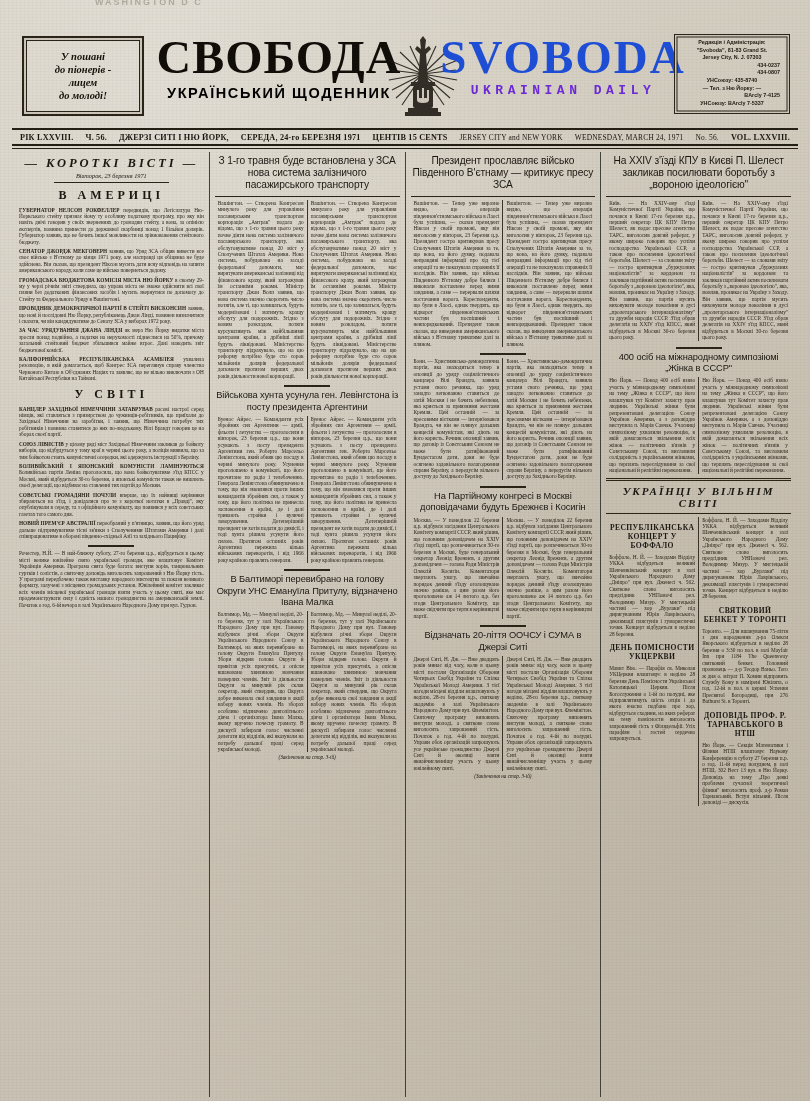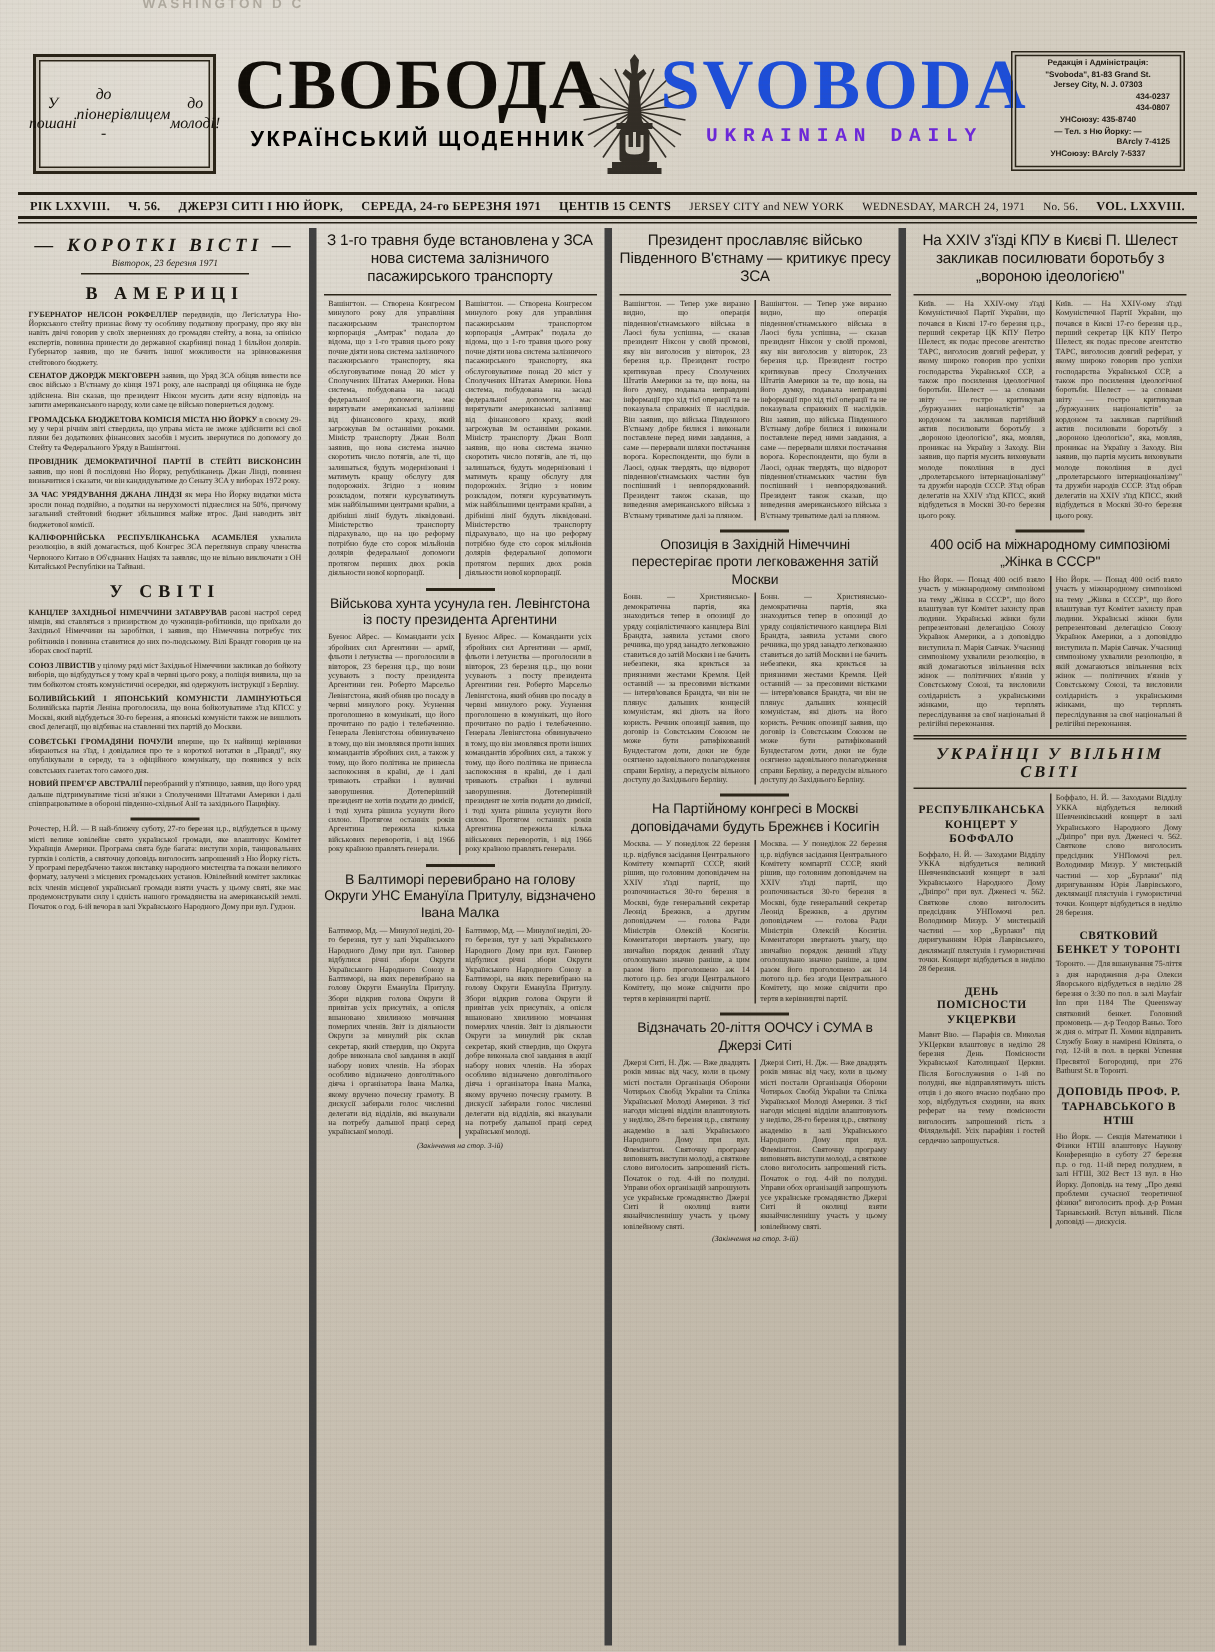--- a/index.html
+++ b/index.html
@@ -38,23 +38,23 @@
     font-family:"Liberation Sans", sans-serif;
     font-weight:bold;font-size:9px;letter-spacing:2px;color:#4a4234;
   }
 
   
   .masthead{position:relative;height:98px;margin-top:30px;}
   .slogan-box{
     position:absolute;left:16px;top:6px;width:118px;height:76px;
     border:2px solid #2a2418;
     box-shadow:inset 0 0 0 2px #cdc7bb, inset 0 0 0 3px #2a2418;
-    display:flex;flex-direction:row;align-items:center;justify-content:center;
-    font-family:"Liberation Serif", serif;
-    font-style:italic;font-weight:normal;font-size:10.5px;line-height:13px;
+    display:flex;flex-direction:column;align-items:center;justify-content:center;
+    font-family:"Liberation Serif", serif;
+    font-style:italic;font-weight:bold;font-size:10.5px;line-height:13px;
     color:#13100a;text-align:center;
   }
   .slogan-box i{font-style:italic;display:block;}
   .title-left{
     position:absolute;left:148px;top:2px;width:250px;text-align:center;
   }
   .title-left .big{
     font-family:"Liberation Serif", serif;
     font-weight:bold;font-size:47px;line-height:50px;letter-spacing:1px;
     color:#100d08;
@@ -101,21 +101,21 @@
   .dateline span{white-space:nowrap;}
   .dl-sm{font-size:7.4px;font-weight:normal;}
 
   
   .content{
     display:flex;margin-top:3px;padding:0 8px;box-sizing:border-box;
     height:945px;
   }
   .col{
     flex:1 1 0;padding:0 5px;box-sizing:border-box;position:relative;
-    border-right:5px solid #404040;
+    border-right:1px solid #404040;
   }
   .col:last-child{border-right:none;}
   .colpair{display:flex;}
   .half{flex:1 1 0;padding:0 3px;box-sizing:border-box;}
   .half + .half{border-left:1px solid #3a3228;}
 
   
   h1.sec{
     font-family:"Liberation Serif", serif;
     text-align:center;font-size:12.5px;font-weight:bold;letter-spacing:3px;
@@ -345,21 +345,20 @@
 
     <div class="col">
       <h3 class="hl">Президент прославляє військо Південного В'єтнаму — критикує пресу ЗСА</h3>
       <div class="hr-wide"></div>
       <div class="colpair">
         <div class="half bodytext">Вашінгтон. — Тепер уже виразно видно, що операція південнов'єтнамського війська в Лаосі була успішна, — сказав президент Ніксон у своїй промові, яку він виголосив у вівторок, 23 березня ц.р. Президент гостро критикував пресу Сполучених Штатів Америки за те, що вона, на його думку, подавала неправдиві інформації про хід тієї операції та не показувала справжніх її наслідків. Він заявив, що війська Південного В'єтнаму добре билися і виконали поставлене перед ними завдання, а саме — перервали шляхи постачання ворога. Кореспонденти, що були в Лаосі, однак твердять, що відворот південнов'єтнамських частин був поспішний і невпорядкований. Президент також сказав, що виведення американського війська з В'єтнаму триватиме далі за пляном.</div>
         <div class="half bodytext">Вашінгтон. — Тепер уже виразно видно, що операція південнов'єтнамського війська в Лаосі була успішна, — сказав президент Ніксон у своїй промові, яку він виголосив у вівторок, 23 березня ц.р. Президент гостро критикував пресу Сполучених Штатів Америки за те, що вона, на його думку, подавала неправдиві інформації про хід тієї операції та не показувала справжніх її наслідків. Він заявив, що війська Південного В'єтнаму добре билися і виконали поставлене перед ними завдання, а саме — перервали шляхи постачання ворога. Кореспонденти, що були в Лаосі, однак твердять, що відворот південнов'єтнамських частин був поспішний і невпорядкований. Президент також сказав, що виведення американського війська з В'єтнаму триватиме далі за пляном.</div>
       </div>
 
       <div class="hr-short"></div>
-      <h3 class="hl sm">Опозиція в Західній Німеччині перестерігає проти легковаження затій Москви</h3>
       <div class="colpair">
         <div class="half bodytext">Бонн. — Християнсько-демократична партія, яка знаходиться тепер в опозиції до уряду соціялістичного канцлера Вілі Брандта, заявила устами свого речника, що уряд занадто легковажно ставиться до затій Москви і не бачить небезпеки, яка криється за приязними жестами Кремля. Цей останній — за пресовими вістками — інтерв'ювався Брандта, чи він не плянує дальших концесій комуністам, які діють на його користь. Речник опозиції заявив, що договір із Совєтським Союзом не може бути ратифікований Бундестагом доти, доки не буде осягнено задовільного полагодження справи Берліну, а передусім вільного доступу до Західнього Берліну.</div>
         <div class="half bodytext">Бонн. — Християнсько-демократична партія, яка знаходиться тепер в опозиції до уряду соціялістичного канцлера Вілі Брандта, заявила устами свого речника, що уряд занадто легковажно ставиться до затій Москви і не бачить небезпеки, яка криється за приязними жестами Кремля. Цей останній — за пресовими вістками — інтерв'ювався Брандта, чи він не плянує дальших концесій комуністам, які діють на його користь. Речник опозиції заявив, що договір із Совєтським Союзом не може бути ратифікований Бундестагом доти, доки не буде осягнено задовільного полагодження справи Берліну, а передусім вільного доступу до Західнього Берліну.</div>
       </div>
 
       <div class="hr-short"></div>
       <h3 class="hl sm">На Партійному конгресі в Москві доповідачами будуть Брежнєв і Косигін</h3>
       <div class="colpair">
         <div class="half bodytext">Москва. — У понеділок 22 березня ц.р. відбувся засідання Центрального Комітету компартії СССР, який рішив, що головним доповідачем на XXIV з'їзді партії, що розпочинається 30-го березня в Москві, буде генеральний секретар Леонід Брежнєв, а другим доповідачем — голова Ради Міністрів Олексій Косигін. Коментатори звертають увагу, що звичайно порядок денний з'їзду оголошувано значно раніше, а цим разом його проголошено аж 14 лютого ц.р. без згоди Центрального Комітету, що може свідчити про тертя в керівництві партії.</div>
         <div class="half bodytext">Москва. — У понеділок 22 березня ц.р. відбувся засідання Центрального Комітету компартії СССР, який рішив, що головним доповідачем на XXIV з'їзді партії, що розпочинається 30-го березня в Москві, буде генеральний секретар Леонід Брежнєв, а другим доповідачем — голова Ради Міністрів Олексій Косигін. Коментатори звертають увагу, що звичайно порядок денний з'їзду оголошувано значно раніше, а цим разом його проголошено аж 14 лютого ц.р. без згоди Центрального Комітету, що може свідчити про тертя в керівництві партії.</div>

